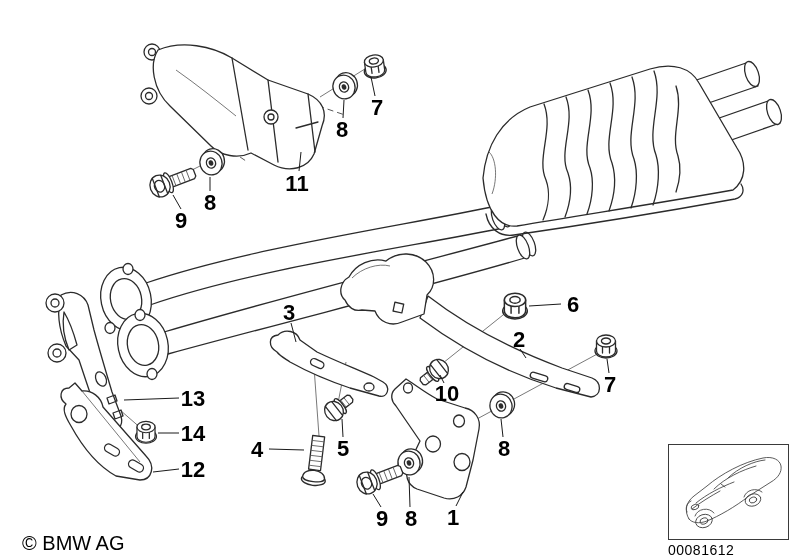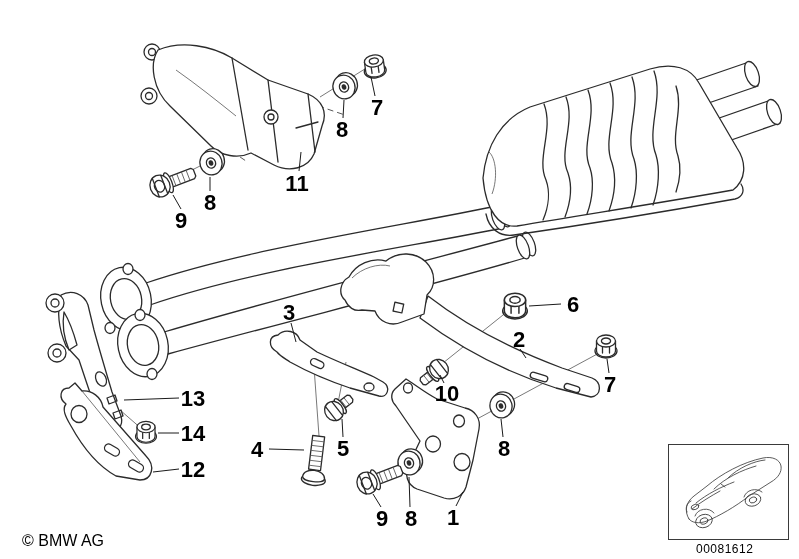--- a/index.html
+++ b/index.html
@@ -7,24 +7,24 @@
        font-family:"Liberation Sans",sans-serif;}
   .stage{position:relative;width:799px;height:559px;background:#fff;}
   svg{display:block;}
   .ln{stroke:#2b2b2b;stroke-width:1.3;fill:none;stroke-linecap:round;stroke-linejoin:round;}
   .fw{fill:#ffffff;}
   .thin{stroke:#555;stroke-width:0.8;fill:none;}
   .dash{stroke:#444;stroke-width:0.9;fill:none;stroke-dasharray:6 4;}
   .leader{stroke:#1a1a1a;stroke-width:1;}
   .callout{font-family:"Liberation Sans",sans-serif;font-weight:700;font-size:22px;
            fill:#000;text-anchor:middle;dominant-baseline:central;cursor:pointer;}
-  .copyright{position:absolute;left:22px;top:532px;font-size:16px;color:#000;}
+  .copyright{position:absolute;left:22px;top:532px;font-size:20px;color:#000;}
   .car-box{position:absolute;left:668px;top:444px;width:119px;height:94px;
            border:1px solid #3a3a3a;background:#fff;}
-  .plate-number{position:absolute;left:696px;top:542px;font-size:12px;color:#000;
+  .plate-number{position:absolute;left:668px;top:542px;font-size:14px;color:#000;
                 letter-spacing:0.5px;}
 </style>
 </head>
 <body>
 
 <div class="stage">
 
   <svg width="799" height="559" viewBox="0 0 799 559">
 
     <defs>

